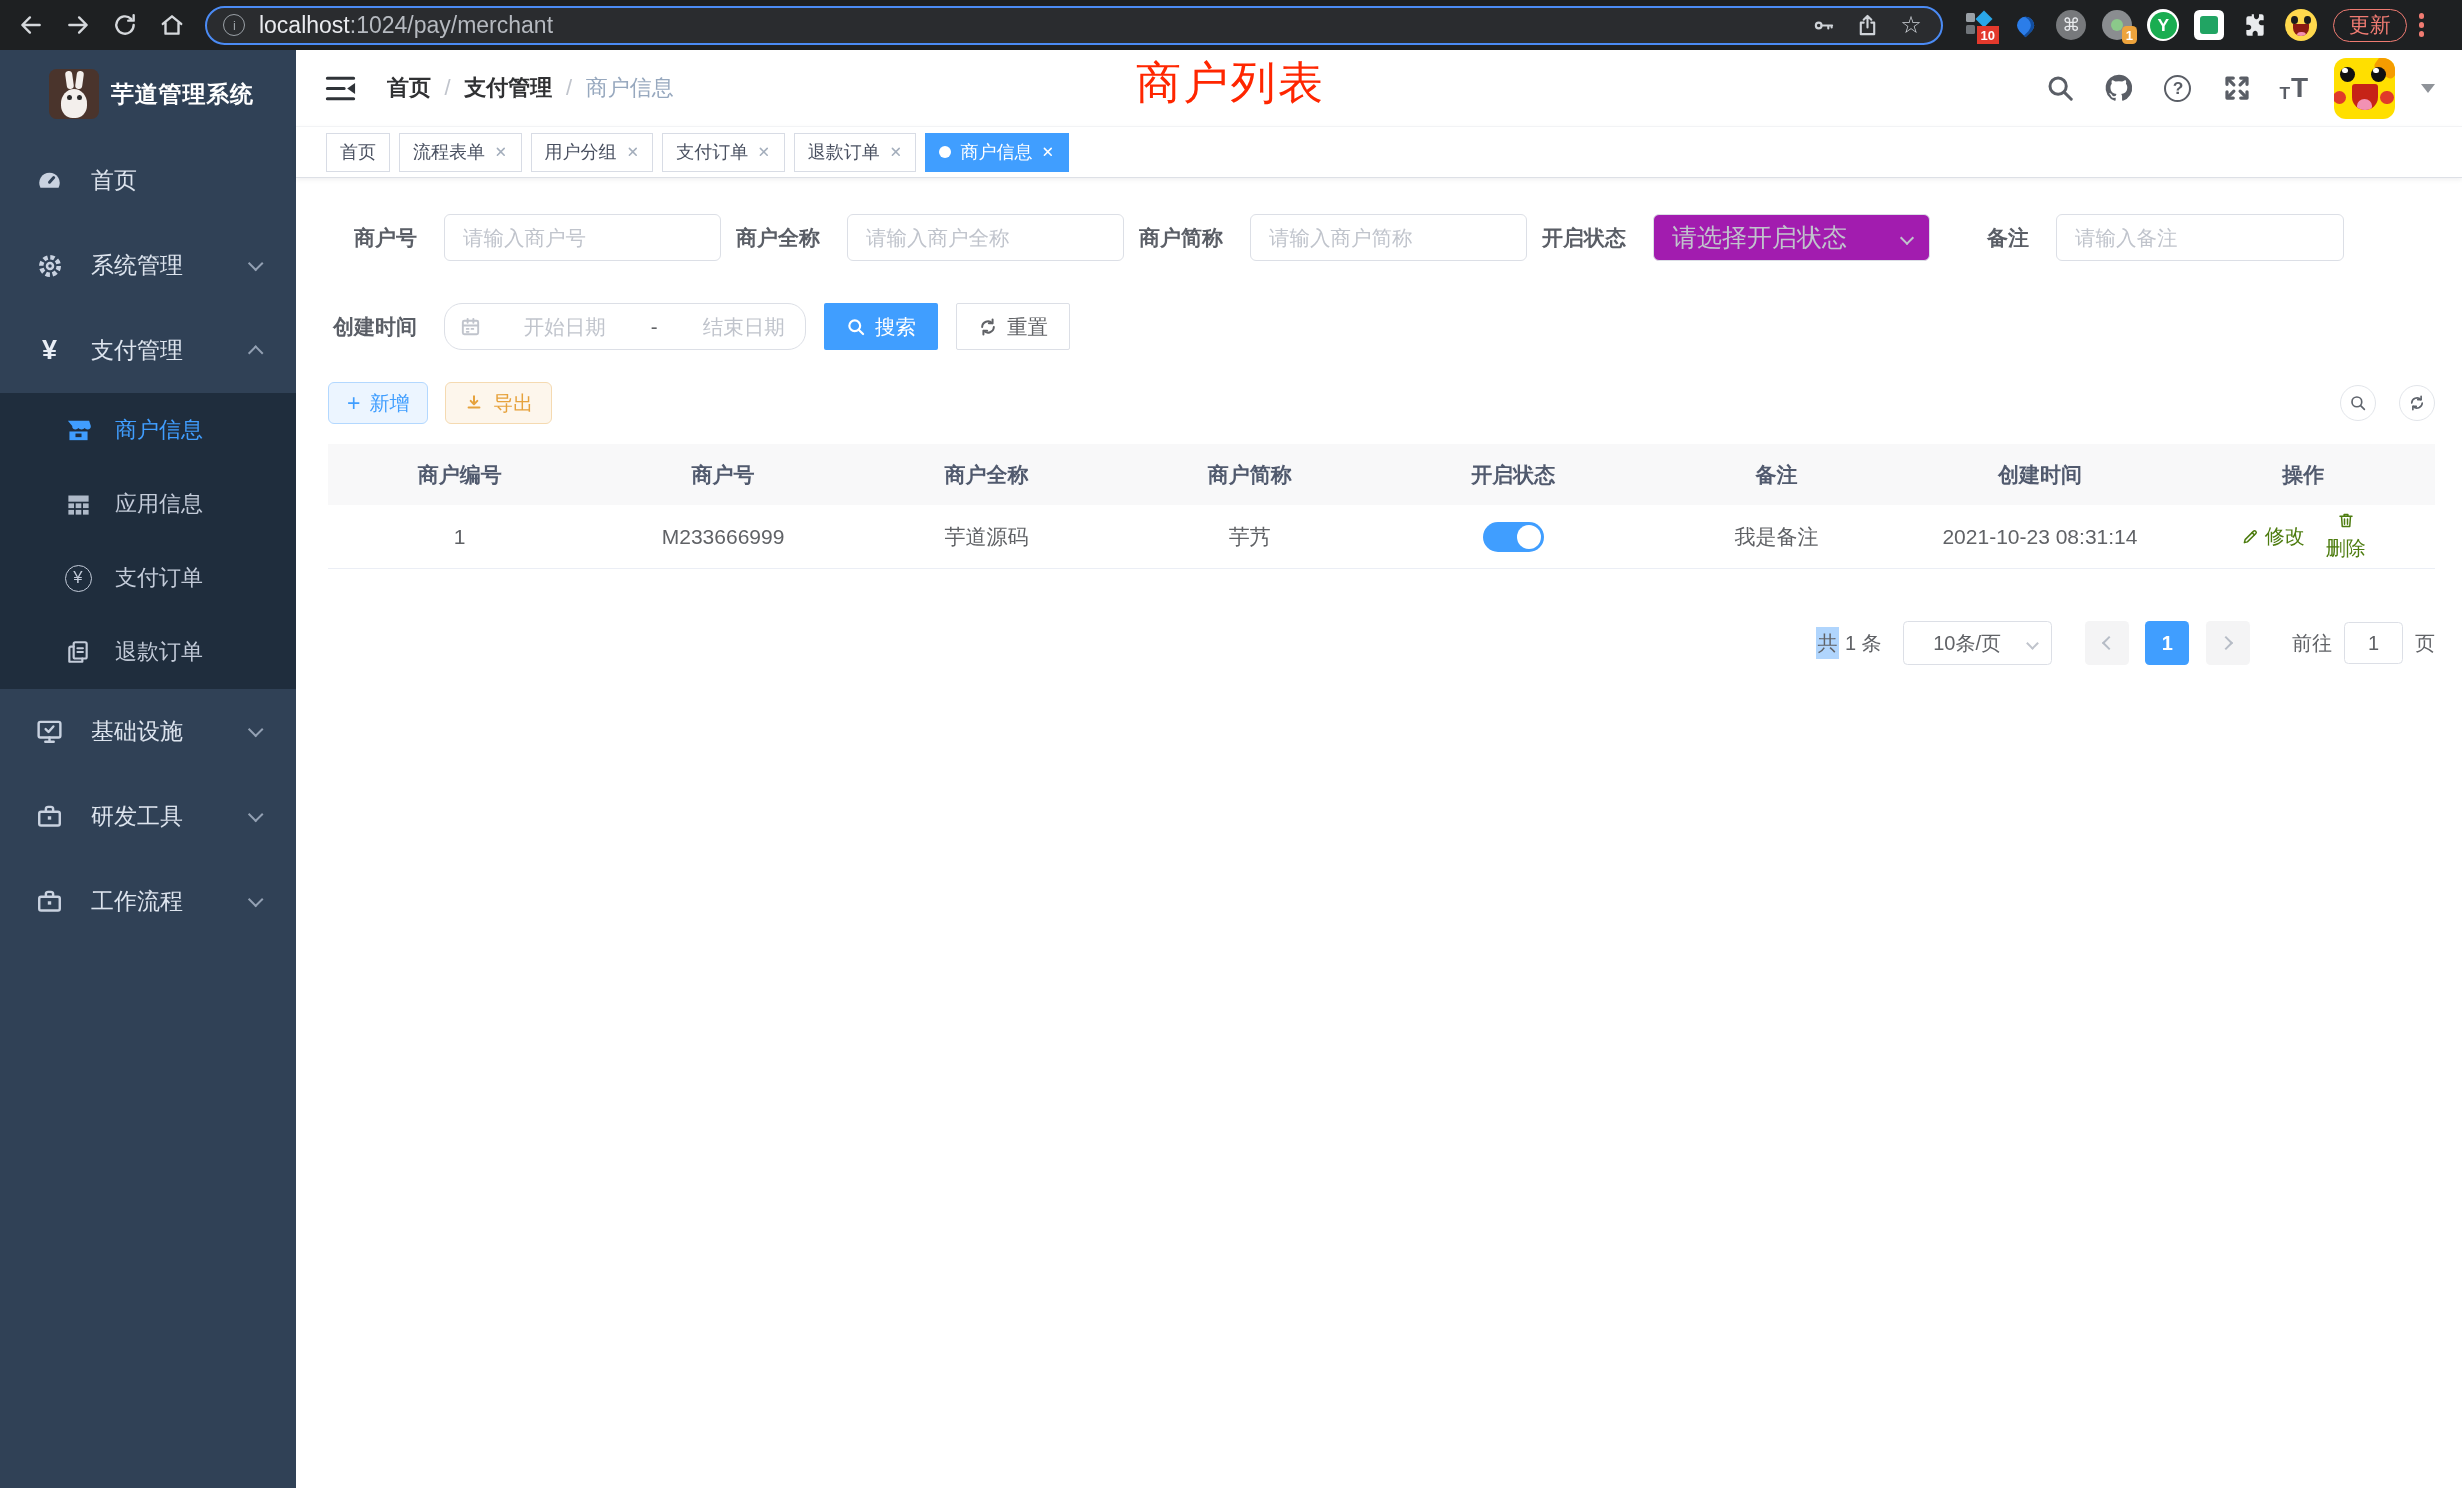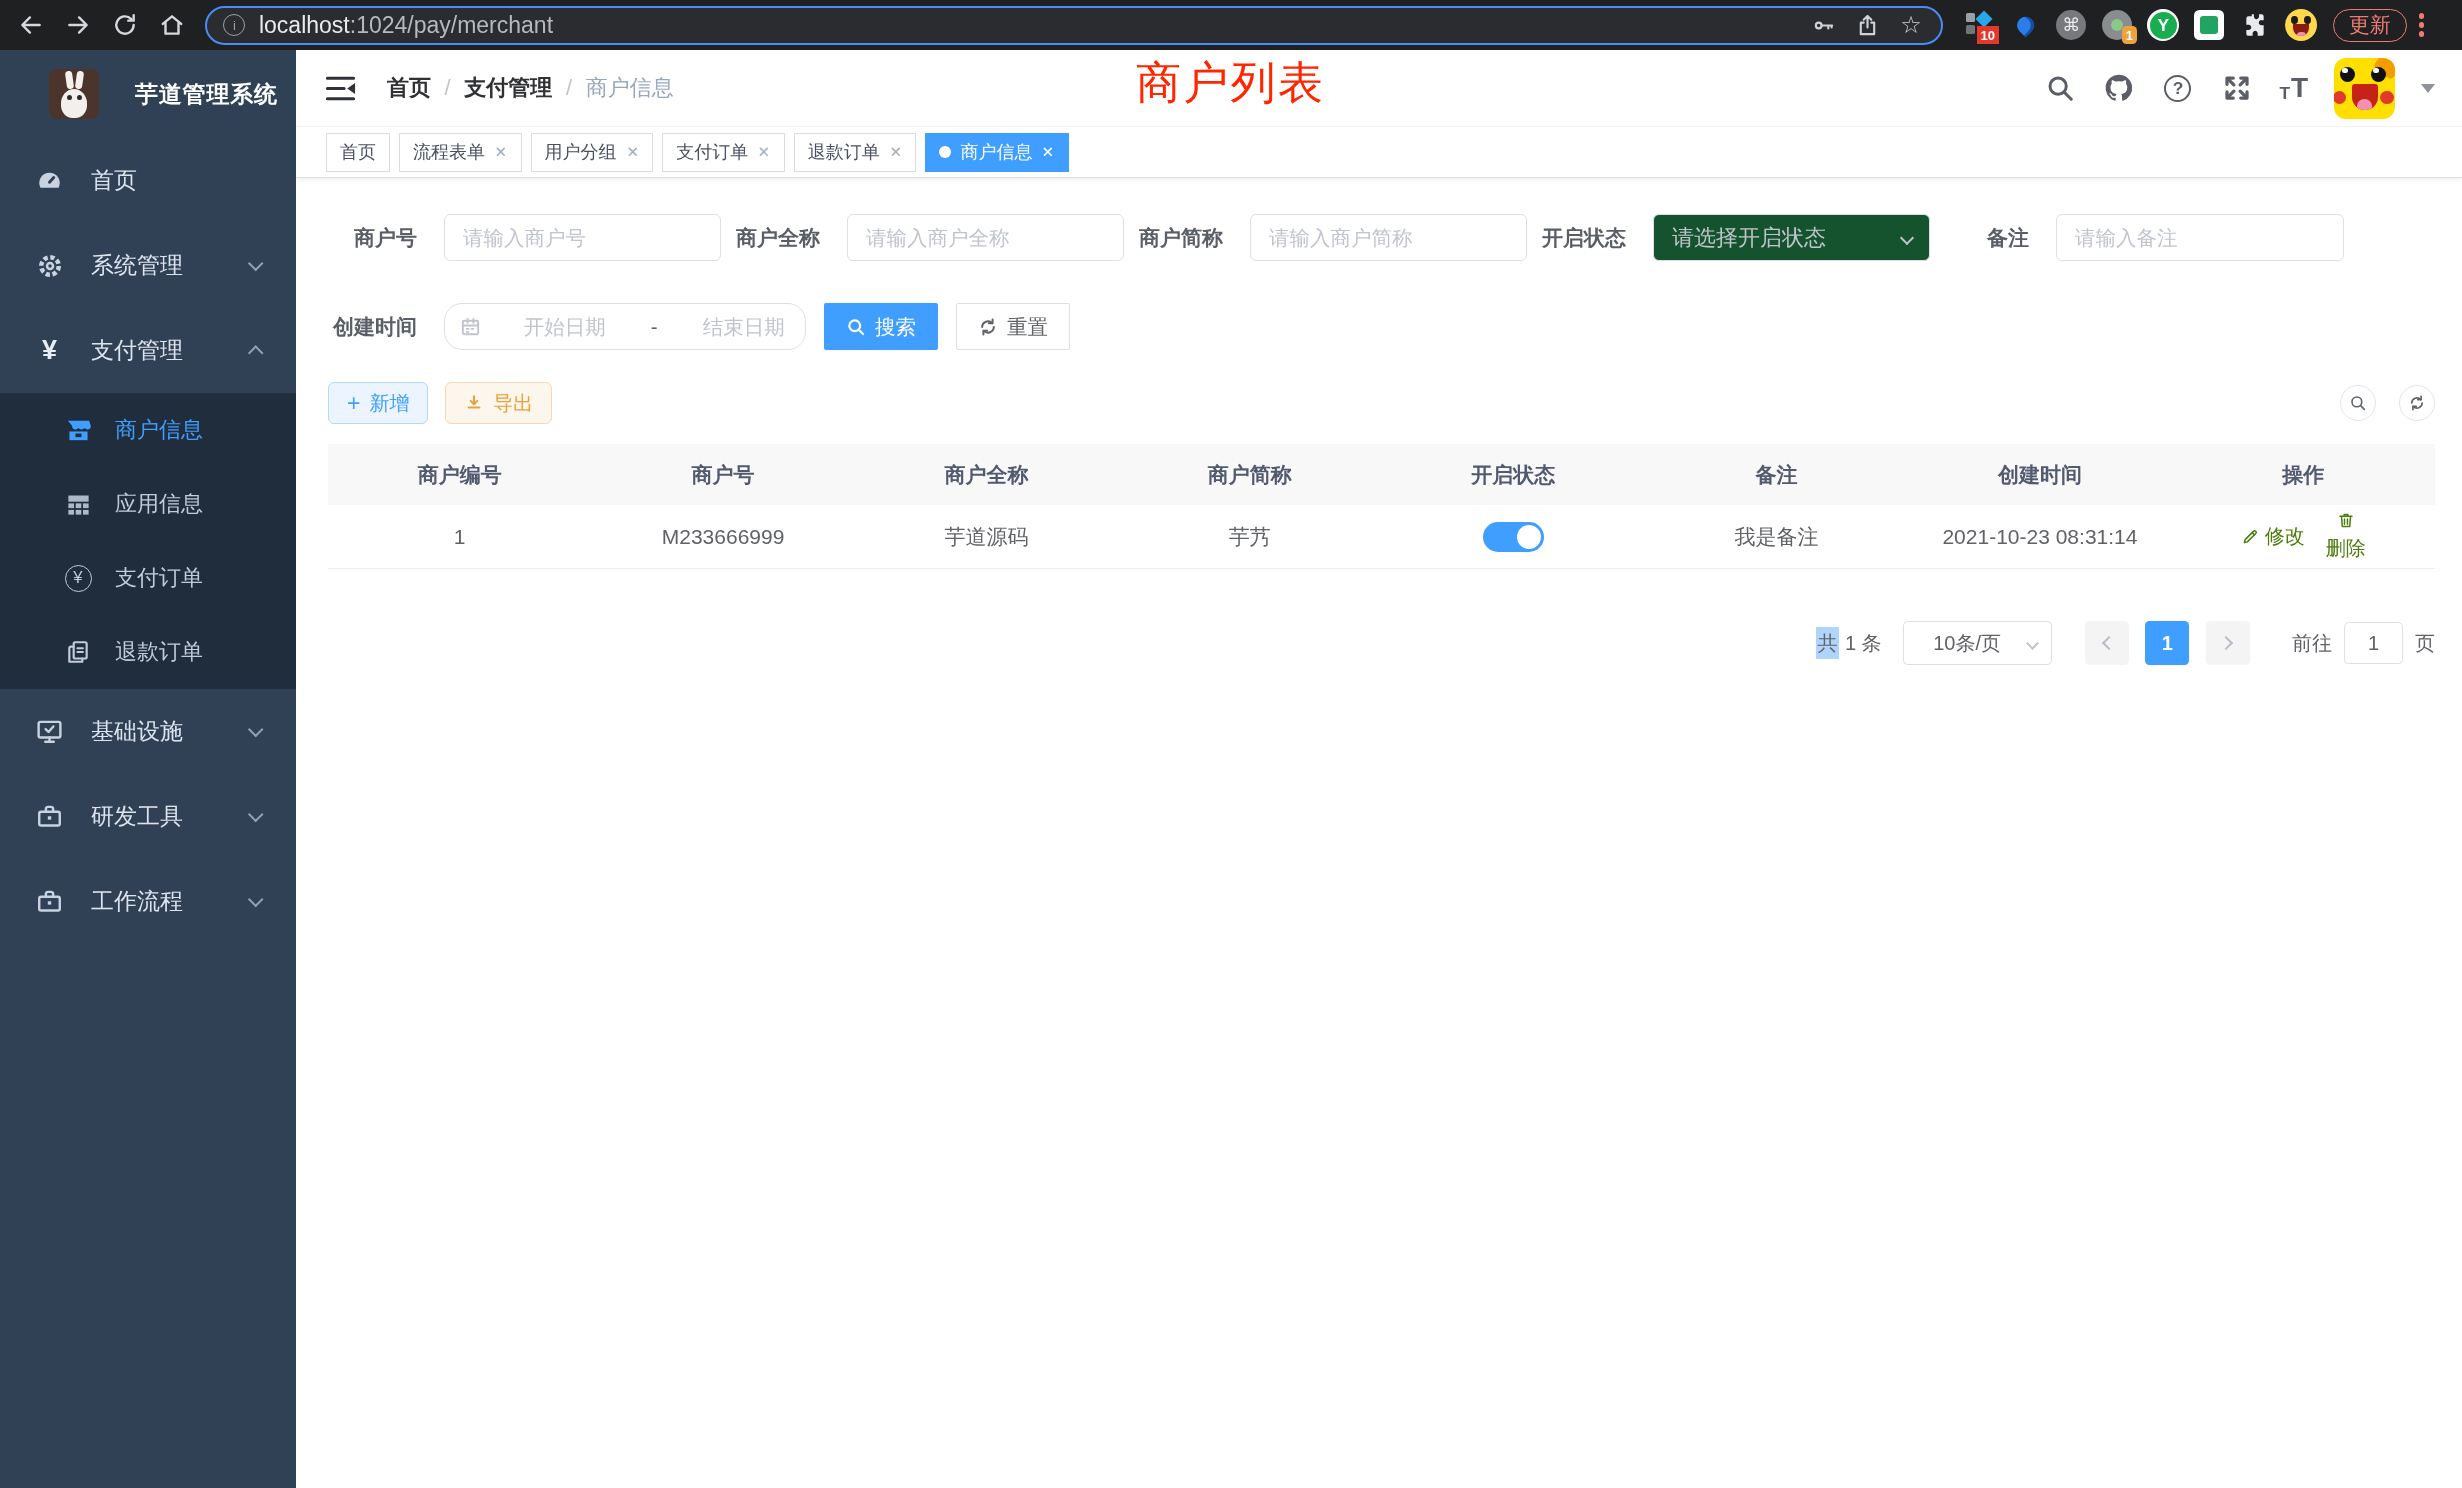--- a/index.html
+++ b/index.html
@@ -45,21 +45,21 @@
     display:flex;align-items:center;font-size:21px;flex:none;cursor:pointer;}
   .cdots{margin-left:12px;display:flex;flex-direction:column;gap:3.8px;cursor:pointer;}
   .cdots i{width:5.3px;height:5.3px;border-radius:50%;background:#f07b72;}
 
   
   .app{display:flex;height:1439px;}
   .sidebar{width:296px;background:#304156;flex:none;color:#c3cbd9;}
   .main{flex:1;display:flex;flex-direction:column;background:#fff;min-width:0;}
 
   
-  .logo{height:88px;display:flex;align-items:center;padding-left:49px;gap:36px;}
+  .logo{height:88px;display:flex;align-items:center;padding-left:49px;gap:12px;}
   .logo-img{width:50px;height:50px;border-radius:7.6px;background:#4a342c;position:relative;overflow:hidden;flex:none;}
   .logo-img .body{position:absolute;left:12px;top:20px;width:26px;height:29px;background:#f3efec;border-radius:50% 50% 44% 44%;}
   .logo-img .ear{position:absolute;top:1.5px;width:6.8px;height:18px;background:#f3efec;border-radius:3.8px;}
   .logo-img .ear.l{left:16.7px;transform:rotate(-8deg);}
   .logo-img .ear.r{left:27px;transform:rotate(8deg);}
   .logo-img .eye{position:absolute;top:26px;width:4.5px;height:5.3px;background:#2b2b2b;border-radius:50%;}
   .logo-img .eye.l{left:18px;}.logo-img .eye.r{left:28px;}
   .logo-title{color:#fff;font-size:23px;font-weight:700;letter-spacing:0.8px;}
   .m-item{height:85px;display:flex;align-items:center;padding:0 0 0 32px;font-size:23px;color:#dde4ee;cursor:pointer;}
   .m-ic{width:35px;height:35px;margin-right:24px;display:flex;align-items:center;justify-content:center;color:#c9d2e0;flex:none;}
@@ -111,22 +111,22 @@
 
   
   .content{padding:36px 27px 0 32px;flex:1;background:#fff;}
   .frow{display:flex;align-items:center;}
   .f-label{width:89px;text-align:right;font-size:21px;font-weight:700;color:#5a5e66;margin-right:27px;white-space:nowrap;flex:none;}
   .f-label.auto{width:auto;}
   .fld{display:flex;align-items:center;margin-right:15px;}
   .inp{width:277px;height:47px;border:1.5px solid #dcdfe6;border-radius:6px;padding:0 18px;font-size:20.5px;color:#606266;
     font-family:inherit;outline:none;background:#fff;}
   .inp::placeholder{color:#c0c4cc;}
-  .sel{width:277px;height:47px;border:1.5px solid #dcdfe6;border-radius:6px;padding:0 42px 0 18px;font-size:22px;
-    color:#c0c4cc;display:flex;align-items:center;position:relative;cursor:pointer;background:#14532d;}
+  .sel{width:277px;height:47px;border:1.5px solid #dcdfe6;border-radius:6px;padding:0 42px 0 18px;font-size:25px;
+    color:#c0c4cc;display:flex;align-items:center;position:relative;cursor:pointer;background:#a21caf;}
   .sel .chev2{position:absolute;right:16.7px;top:18px;width:10px;height:10px;border-right:2px solid #c0c4cc;border-bottom:2px solid #c0c4cc;transform:rotate(45deg);}
   .daterange{width:362px;height:47px;border:1.5px solid #dcdfe6;border-radius:18px;display:flex;align-items:center;padding:0 13.6px;background:#fff;cursor:pointer;gap:34px;}
   .dr-start,.dr-end{flex:1;text-align:center;font-size:20.5px;color:#c0c4cc;}
   .dr-sep{font-size:20.5px;color:#606266;padding:0 4.5px;}
   .cal{color:#c0c4cc;margin-right:1.5px;}
   .btn{height:47px;border-radius:2px;display:inline-flex;align-items:center;justify-content:center;font-size:20.5px;cursor:pointer;
     padding:0 21px;gap:9px;border:1.5px solid transparent;white-space:nowrap;}
   .btn.primary{background:#409eff;color:#fff;margin-left:18px;}
   .btn.plain{background:#fff;border-color:#dcdfe6;color:#606266;margin-left:18px;}
 

